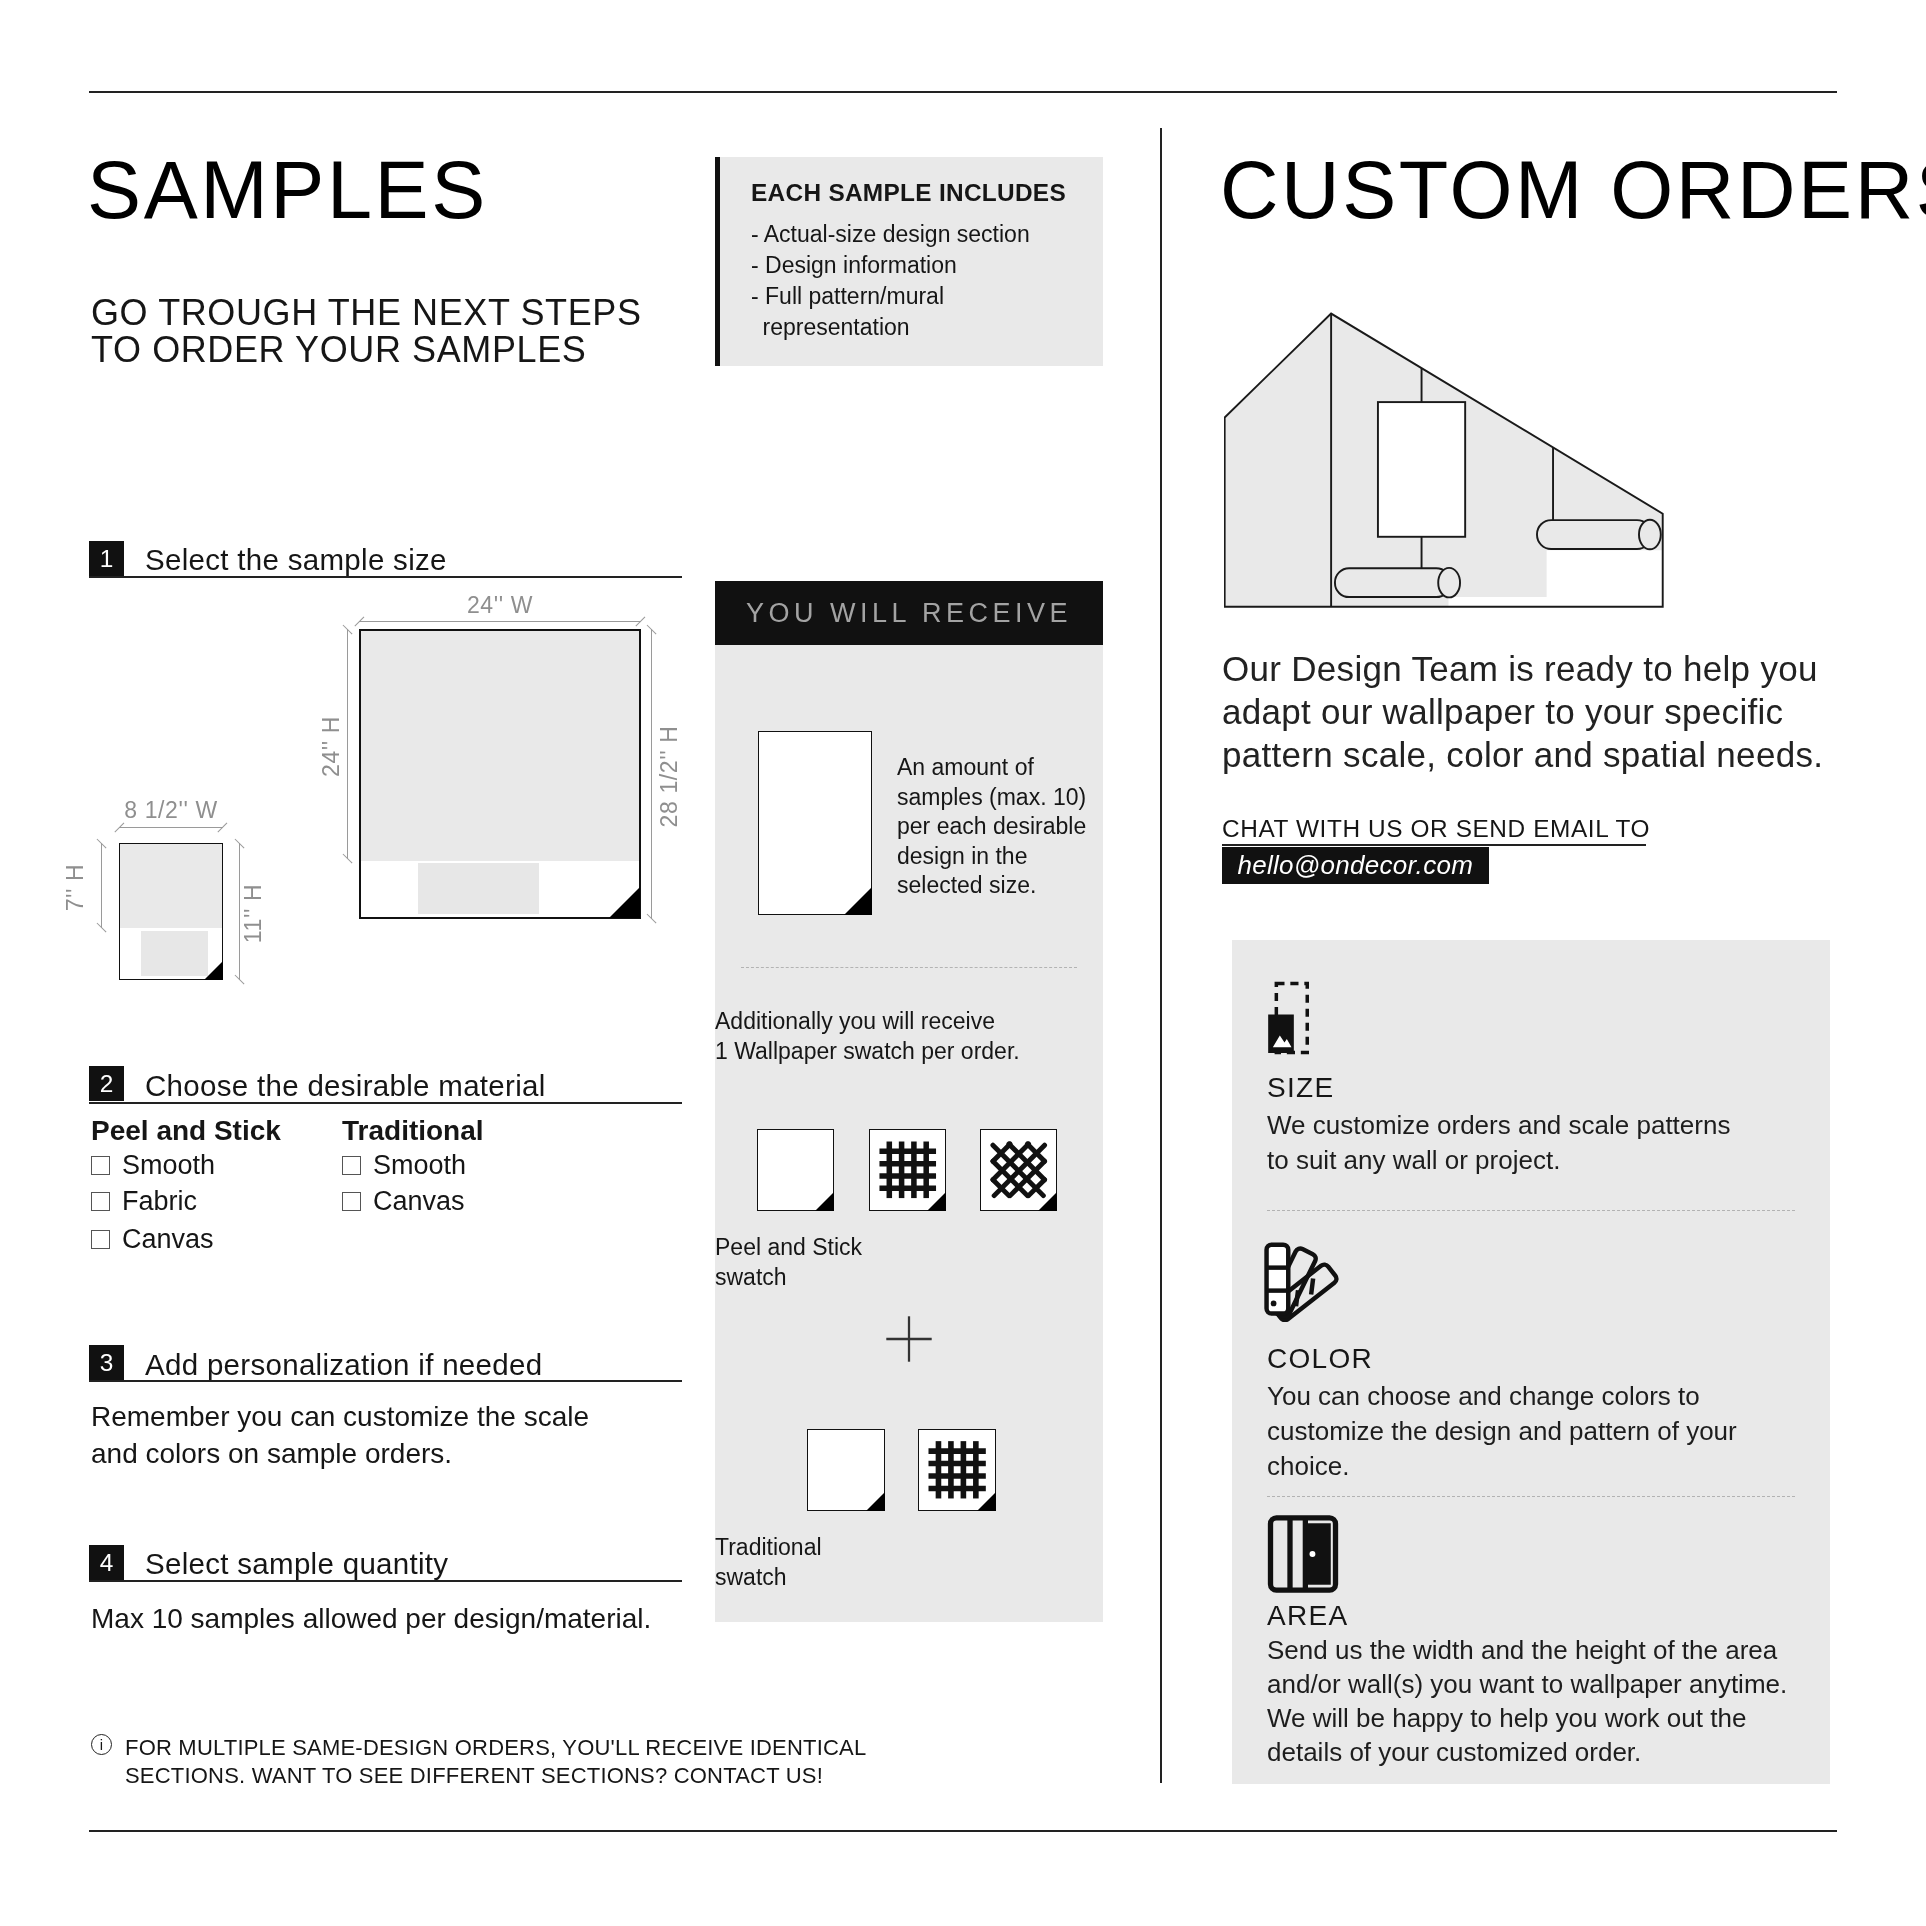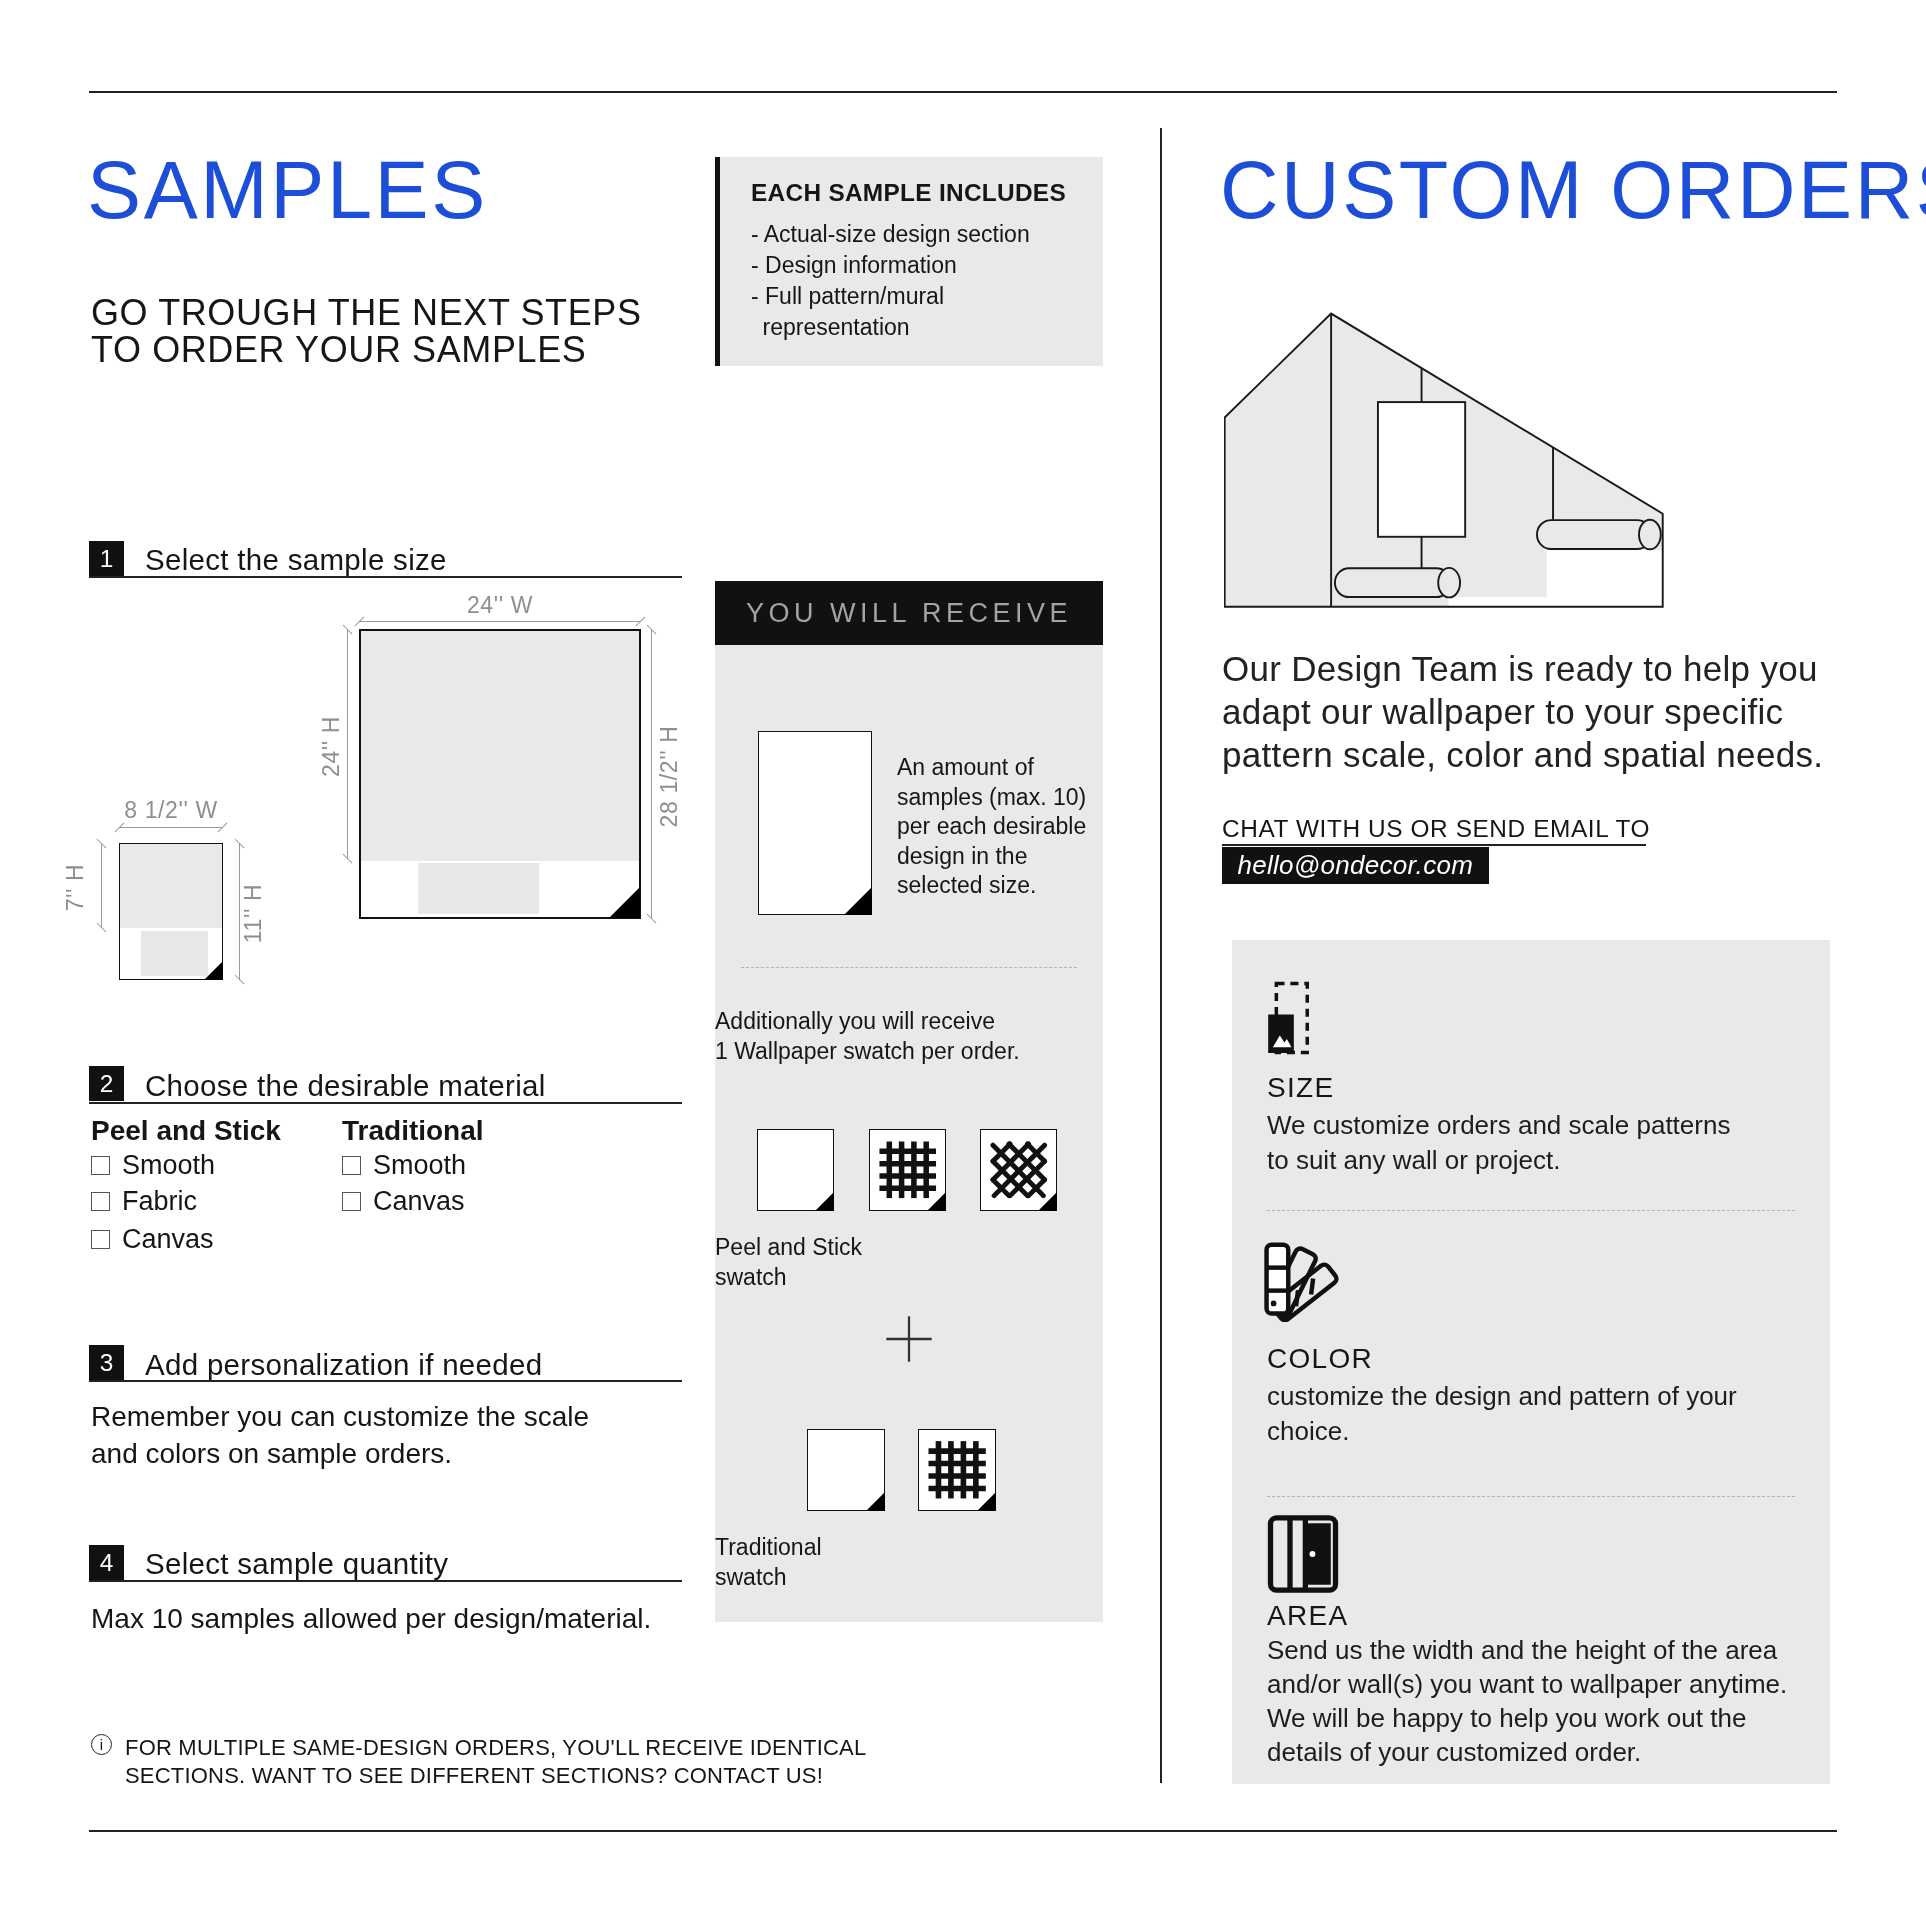--- a/index.html
+++ b/index.html
@@ -1,21 +1,21 @@
 <!DOCTYPE html>
 <html style="font-size:10.3px"><head>
 <meta charset="utf-8">
 <style>
   html,body{margin:0;padding:0;background:#fff;}
   .page{position:relative;width:1926px;height:1926px;background:#ffffff;
         font-family:"Liberation Sans",sans-serif;color:#161616;overflow:hidden;}
   .abs{position:absolute;}
   .rule{position:absolute;background:#222;height:1.9px;}
   .vdiv{position:absolute;background:#222;width:1.9px;}
-  .big-title{position:absolute;font-size:81px;font-weight:300;letter-spacing:2.6px;color:#1d4ed8;white-space:nowrap;}
+  .big-title{position:absolute;font-size:81px;font-weight:300;letter-spacing:2.6px;color:#000000;white-space:nowrap;}
   .intro{position:absolute;font-size:36px;letter-spacing:0.6px;line-height:37px;}
   .inc-box{position:absolute;background:#e9e9e9;border-left:5.8px solid #111;box-sizing:border-box;padding:22px 13px 0 31px;}
   .inc-title{font-size:24.4px;font-weight:700;letter-spacing:0.3px;margin-bottom:11.6px;}
   .inc-item{font-size:23px;line-height:31px;}
   .indent{padding-left:11.6px;}
   .step-num{position:absolute;width:35px;height:35px;background:#111;color:#fff;font-size:24.4px;text-align:center;line-height:35px;}
   .step-label{position:absolute;font-size:29.5px;letter-spacing:0.3px;white-space:nowrap;}
   .step-rule{position:absolute;height:1.9px;background:#222;}
   .mat-title{position:absolute;font-size:28px;font-weight:700;white-space:nowrap;}
   .mat-item{position:absolute;font-size:27px;display:flex;align-items:center;gap:11.6px;white-space:nowrap;}
@@ -311,20 +311,21 @@
             </g>
           <rect x="4" y="4" width="34" height="108" rx="8" fill="#fff"></rect>
           <line x1="4" y1="40" x2="38" y2="40"></line>
             <line x1="4" y1="76" x2="38" y2="76"></line>
         </g>
         <circle cx="15" cy="96" r="4.5" fill="#111"></circle>
       </svg>
     </div>
     <div class="feat-title" style="left:35px;top:403px;">COLOR</div>
     <div class="feat-text" style="left:35px;top:439px;">
+      <div>You can choose and change colors to</div>
       <div>customize the design and pattern of your</div>
       <div>choice.</div>
     </div>
     <div class="dashed" style="left:35px;width:528px;top:556px;"></div>
 
     <div class="abs" style="left:35px;top:575px;">
       <svg width="72" height="78" viewBox="0 0 120 132">
         <rect x="5" y="5" width="110" height="122" rx="10" fill="none" stroke="#111" stroke-width="9"></rect>
         <line x1="38" y1="5" x2="38" y2="127" stroke="#111" stroke-width="9"></line>
         <line x1="64" y1="5" x2="64" y2="127" stroke="#111" stroke-width="9"></line>

